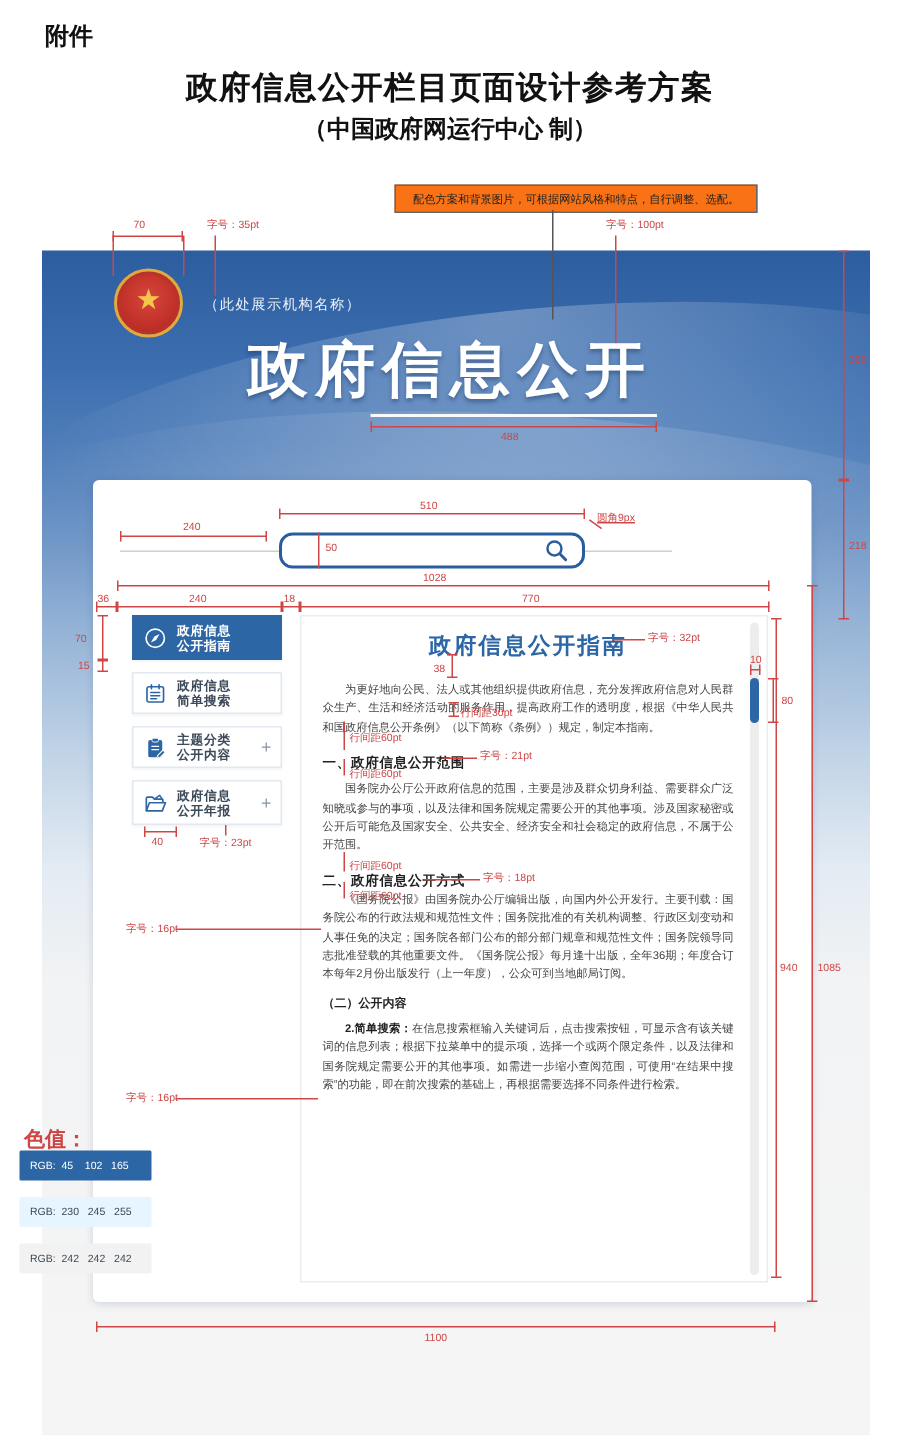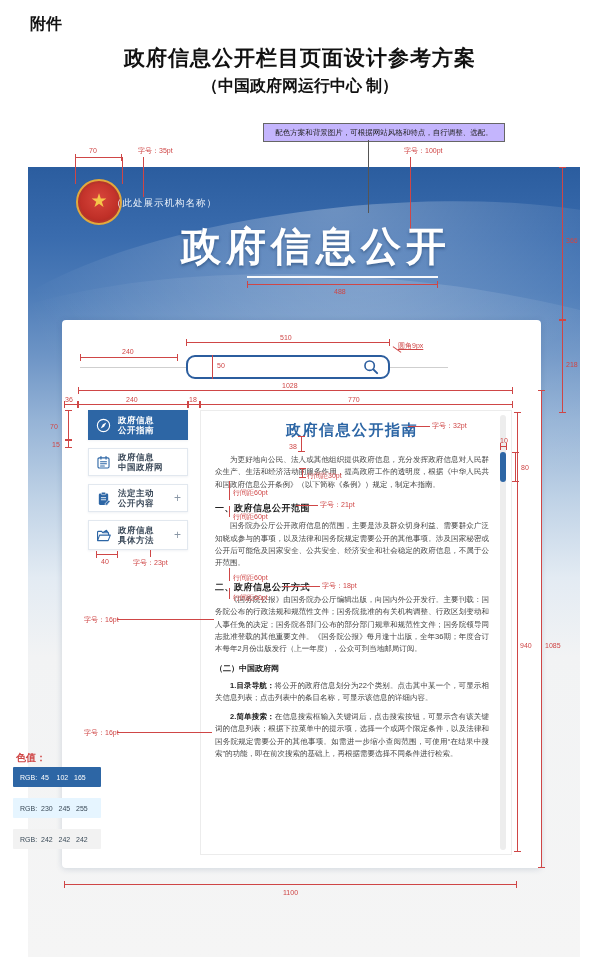--- a/index.html
+++ b/index.html
@@ -54,24 +54,24 @@
   .ln{position:absolute;background:#cf4646;}
   .gl{position:absolute;background:#cfcfcf;}
   .bl{position:absolute;background:#555;}
   .dh{position:absolute;height:1px;background:#cf4646;}
   .dh::before,.dh::after{content:"";position:absolute;top:-3px;width:1px;height:7px;background:#cf4646;}
   .dh::before{left:0;} .dh::after{right:0;}
   .dv{position:absolute;width:1px;background:#cf4646;}
   .dv::before,.dv::after{content:"";position:absolute;left:-3px;height:1px;width:7px;background:#cf4646;}
   .dv::before{top:0;} .dv::after{bottom:0;}
   .rl{position:absolute;color:#cf4646;font-size:7px;line-height:1;white-space:nowrap;}
-  .callout{position:absolute;border:1px solid #666;background:#c4b5fd;font-size:7.5px;color:#222;
+  .callout{position:absolute;border:1px solid #666;background:#f97316;font-size:7.5px;color:#222;
            display:flex;align-items:center;justify-content:center;white-space:nowrap;}
   
-  .pal-label{font-size:10px;font-weight:bold;color:#cf4646;}
+  .pal-label{font-size:14px;font-weight:bold;color:#cf4646;}
   .sw{box-sizing:border-box;width:88px;height:20px;display:flex;align-items:center;padding-left:7px;
       font-size:7px;white-space:pre;border-radius:1px;}
   .sw1{background:#2d66a5;color:#fff;}
   .sw2{background:#e6f5ff;color:#3a4a58;}
   .sw3{background:#f2f2f2;color:#3a4a58;}
   svg{display:block;}
 </style>
 </head>
 <body>
 
@@ -99,22 +99,22 @@
   <div class="ln" style="left:410px;top:157px;width:1px;height:76px;"></div>
 
   <div class="dv" style="left:562px;top:167px;height:153px;"></div>
   <div class="rl" style="left:566px;top:237px;">366</div>
   <div class="dv" style="left:562px;top:320px;height:93px;"></div>
   <div class="rl" style="left:566px;top:361px;">218</div>
 
   <div class="abs emblem" style="left:76px;top:179px;">
     <span class="star">★</span>
   </div>
-  <div class="abs org-name" style="left:112px;top:197px;">（此处展示机构名称）</div>
-  <div class="abs banner-title" style="left:40px;top:219px;">政府信息公开</div>
+  <div class="abs org-name" style="left:136px;top:197px;">（此处展示机构名称）</div>
+  <div class="abs banner-title" style="left:24px;top:219px;">政府信息公开</div>
   <div class="abs b-underline" style="left:247px;top:276px;width:191px;"></div>
   <div class="dh" style="left:247px;top:284px;width:191px;"></div>
   <div class="rl" style="left:334px;top:288px;">488</div>
 
   <div class="abs panel" style="left:62px;top:320px;width:479px;height:548px;"></div>
 
   <div class="gl" style="left:80px;top:367px;width:106px;height:1px;"></div>
   <div class="gl" style="left:390px;top:367px;width:58px;height:1px;"></div>
   <div class="rl" style="left:122px;top:348px;">240</div>
   <div class="dh" style="left:80px;top:357px;width:98px;"></div>
@@ -163,69 +163,68 @@
         <svg width="17" height="17" viewBox="0 0 20 20" stroke="#2d66a5" fill="none" stroke-linecap="round">
           <rect x="3.5" y="4.5" width="13" height="12" rx="1.5" stroke-width="1.3"></rect>
           <line x1="7" y1="3" x2="7" y2="6" stroke-width="1.3"></line>
           <line x1="13" y1="3" x2="13" y2="6" stroke-width="1.3"></line>
           <line x1="6.5" y1="9" x2="13.5" y2="9" stroke-width="1.2"></line>
           <line x1="6.5" y1="11.5" x2="13.5" y2="11.5" stroke-width="1.2"></line>
           <line x1="6.5" y1="14" x2="11" y2="14" stroke-width="1.2"></line>
         </svg>
       </span>
       <span class="lbl"><span>政府信息</span><br>
-            <span>中国政府网</span></span>
+            <span>简单搜索</span></span>
       <span class="plus"></span>
     </div>
     <div class="side-item" style="height:28px;">
       <span class="ic">
         <svg width="17" height="17" viewBox="0 0 20 20">
           <rect x="4.5" y="4" width="11" height="13.5" rx="1.5" fill="#2d66a5"></rect>
           <rect x="7.5" y="2.5" width="5" height="3" rx="1" fill="#2d66a5" stroke="#fff" stroke-width="0.7"></rect>
           <line x1="7" y1="9" x2="13" y2="9" stroke="#fff" stroke-width="1"></line>
           <line x1="7" y1="11.5" x2="13" y2="11.5" stroke="#fff" stroke-width="1"></line>
           <path d="M11.5 16.5 L16 11.8 L17.8 13.6 L13.2 18.2 Z" fill="#2d66a5" stroke="#fff" stroke-width="0.8"></path>
         </svg>
       </span>
-      <span class="lbl"><span>法定主动</span><br>
+      <span class="lbl"><span>主题分类</span><br>
             <span>公开内容</span></span>
       <span class="plus">+</span>
     </div>
     <div class="side-item" style="height:30px;">
       <span class="ic">
         <svg width="17" height="17" viewBox="0 0 20 20" stroke="#2d66a5" fill="none" stroke-linejoin="round">
           <path d="M9.5 6.5 L13.5 3.8 L16 7.5" stroke-width="1.2"></path>
           <path d="M3 16 L3 6.2 Q3 5.2 4 5.2 L7.8 5.2 L9.3 6.8 L15 6.8 Q16 6.8 16 7.8 L16 9.6" stroke-width="1.3"></path>
           <path d="M3 16 L5.4 9.6 L18 9.6 L15.5 16 Z" stroke-width="1.3"></path>
         </svg>
       </span>
       <span class="lbl"><span>政府信息</span><br>
-            <span>具体方法</span></span>
+            <span>公开年报</span></span>
       <span class="plus">+</span>
     </div>
   </div>
 
   <div class="rl" style="left:50px;top:423px;">70</div>
   <div class="dv" style="left:68px;top:410px;height:30px;"></div>
   <div class="rl" style="left:52px;top:441px;">15</div>
   <div class="dv" style="left:68px;top:440px;height:8px;"></div>
   <div class="dh" style="left:96px;top:554px;width:22px;"></div>
   <div class="rl" style="left:101px;top:558px;">40</div>
   <div class="ln" style="left:150px;top:550px;width:1px;height:7px;"></div>
   <div class="rl" style="left:133px;top:559px;">字号：23pt</div>
 
   <div class="abs card" style="left:200px;top:410px;width:312px;min-height:445px;">
     <h2>政府信息公开指南</h2>
     <p class="body m-intro">为更好地向公民、法人或其他组织提供政府信息，充分发挥政府信息对人民群众生产、生活和经济活动的服务作用，提高政府工作的透明度，根据《中华人民共和国政府信息公开条例》（以下简称《条例》）规定，制定本指南。</p>
     <h3>一、政府信息公开范围</h3>
     <p class="body" style="margin-top:5px;">国务院办公厅公开政府信息的范围，主要是涉及群众切身利益、需要群众广泛知晓或参与的事项，以及法律和国务院规定需要公开的其他事项。涉及国家秘密或公开后可能危及国家安全、公共安全、经济安全和社会稳定的政府信息，不属于公开范围。</p>
     <h3>二、政府信息公开方式</h3>
     <p class="body mt">《国务院公报》由国务院办公厅编辑出版，向国内外公开发行。主要刊载：国务院公布的行政法规和规范性文件；国务院批准的有关机构调整、行政区划变动和人事任免的决定；国务院各部门公布的部分部门规章和规范性文件；国务院领导同志批准登载的其他重要文件。《国务院公报》每月逢十出版，全年36期；年度合订本每年2月份出版发行（上一年度），公众可到当地邮局订阅。</p>
-    <h4>（二）中国政府网</h4>
-    <p class="body" style="margin-top:6px;"><b>1.目录导航：</b><span>将公开的政府信息划分为22个类别。点击其中某一个，可显示相关信息列表；点击列表中的条目名称，可显示该信息的详细内容。</span></p>
+    <h4>（二）公开内容</h4>
     <p class="body" style="margin-top:6px;"><b>2.简单搜索：</b><span>在信息搜索框输入关键词后，点击搜索按钮，可显示含有该关键词的信息列表；根据下拉菜单中的提示项，选择一个或两个限定条件，以及法律和国务院规定需要公开的其他事项。如需进一步缩小查阅范围，可使用“在结果中搜索”的功能，即在前次搜索的基础上，再根据需要选择不同条件进行检索。</span></p>
   </div>
 
   <div class="ln" style="left:408px;top:426px;width:22px;height:1px;"></div>
   <div class="rl" style="left:432px;top:422px;">字号：32pt</div>
   <div class="rl" style="left:289px;top:443px;">38</div>
   <div class="dv" style="left:301px;top:436px;height:16px;"></div>
   <div class="dv" style="left:302px;top:468px;height:10px;"></div>
   <div class="rl" style="left:307px;top:472px;">行间距30pt</div>
   <div class="ln" style="left:229px;top:481px;width:1px;height:19px;"></div>

